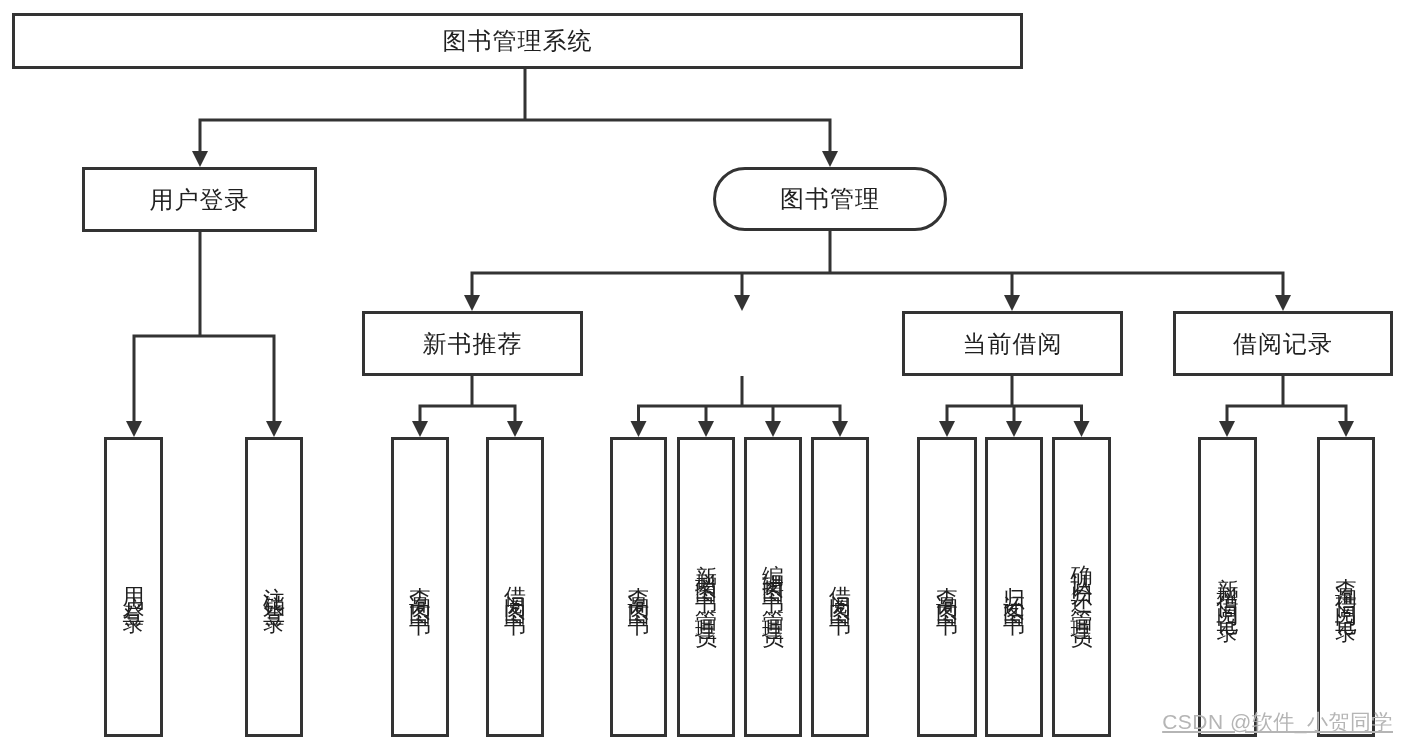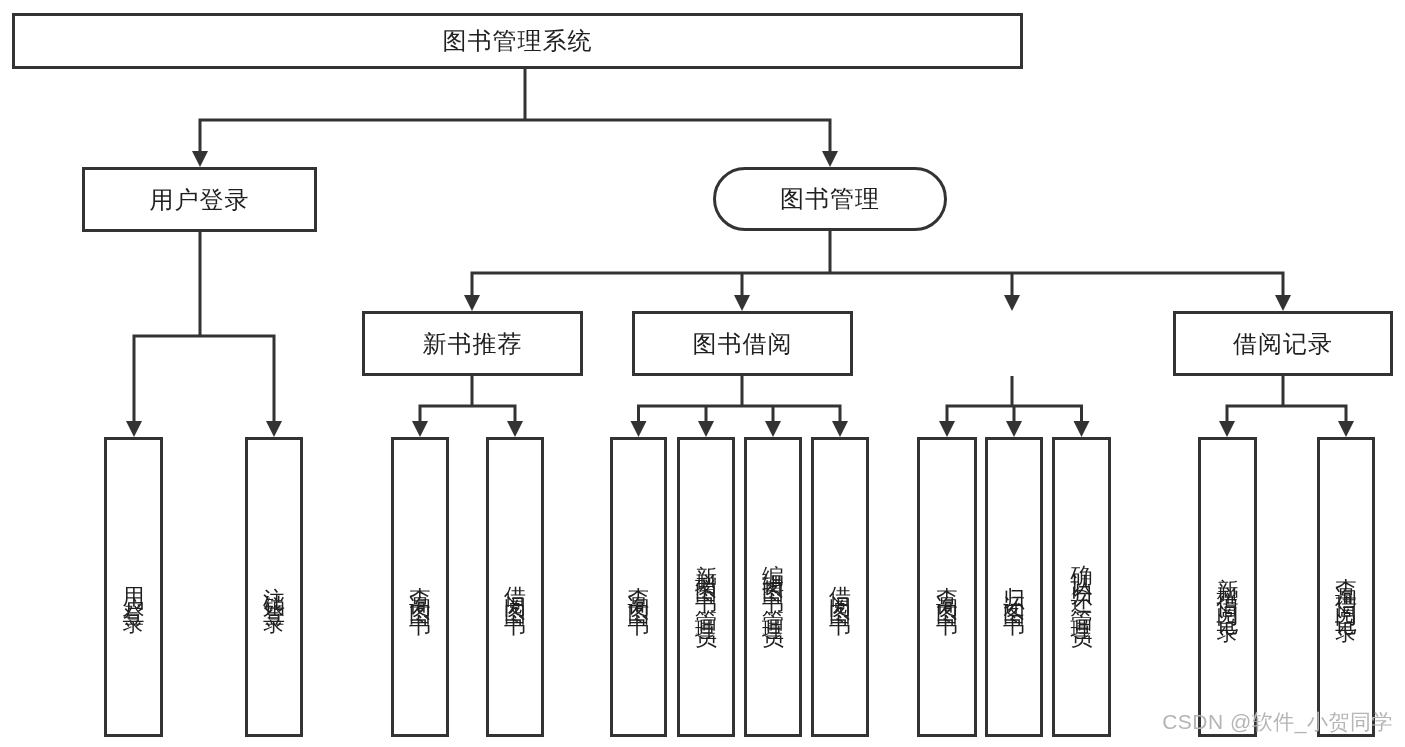--- a/index.html
+++ b/index.html
@@ -49,20 +49,21 @@
     line-height: 1;
   }
   .watermark {
     position: absolute;
     right: 12px; bottom: 11px;
     font-size: 21px;
     color: var(--watermark);
     letter-spacing: 0.5px;
     white-space: nowrap;
     z-index: 5;
+    text-decoration: underline;
   }
 </style>
 </head>
 <body>
 
 <div class="canvas">
 
   <svg class="connectors" width="1405" height="747" viewBox="0 0 1405 747">
     <g stroke="#333333" stroke-width="3" fill="none">
 
@@ -109,21 +110,21 @@
       <polygon points="1338,421 1354,421 1346,437"></polygon>
     </g>
   </svg>
 
   <div class="box h" style="left:12px; top:13px; width:1011px; height:56px;">图书管理系统</div>
 
   <div class="box h" style="left:82px; top:167px; width:235px; height:65px;">用户登录</div>
   <div class="box h" style="left:713px; top:167px; width:234px; height:64px;border-radius:32px;">图书管理</div>
 
   <div class="box h" style="left:362px; top:311px; width:221px; height:65px;text-align:right;">新书推荐</div>
-  <div class="box h" style="left:632px; top:311px; width:221px; height:65px;">图书借阅</div>
+  <div class="box h" style="left:902px; top:311px; width:221px; height:65px;">当前借阅</div>
   <div class="box h" style="left:1173px; top:311px; width:220px; height:65px;">借阅记录</div>
 
   <div class="box v" style="left:104px; top:437px; width:59px;">用户登录</div>
   <div class="box v" style="left:245px; top:437px; width:58px;">注销登录</div>
 
   <div class="box v" style="left:391px; top:437px; width:58px;">查询图书</div>
   <div class="box v" style="left:486px; top:437px; width:58px;">借阅图书</div>
 
   <div class="box v" style="left:610px; top:437px; width:57px;">查询图书</div>
   <div class="box v" style="left:677px; top:437px; width:58px;">新增图书（管理员）</div>

